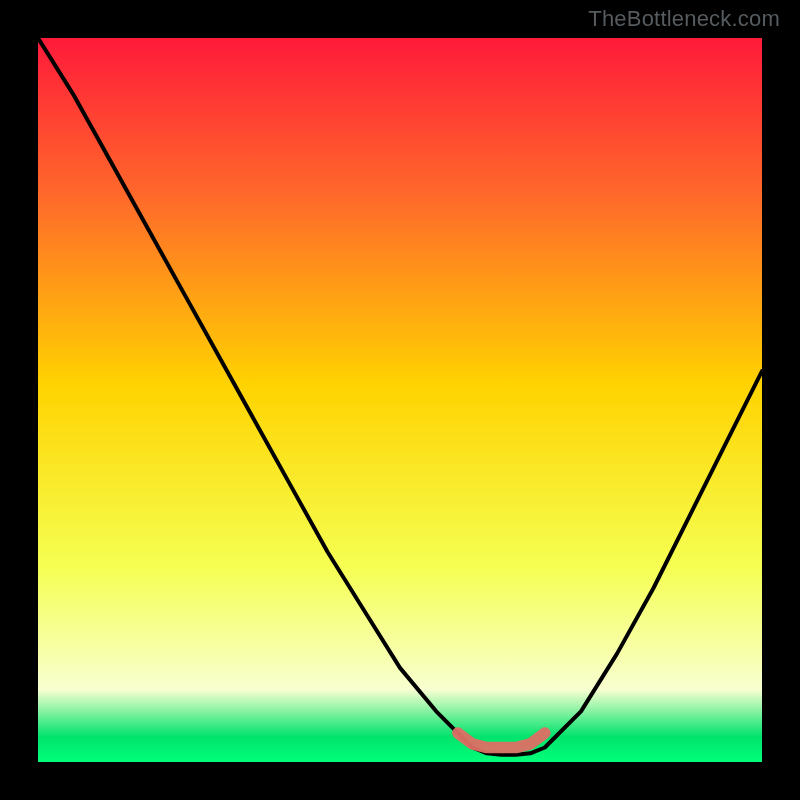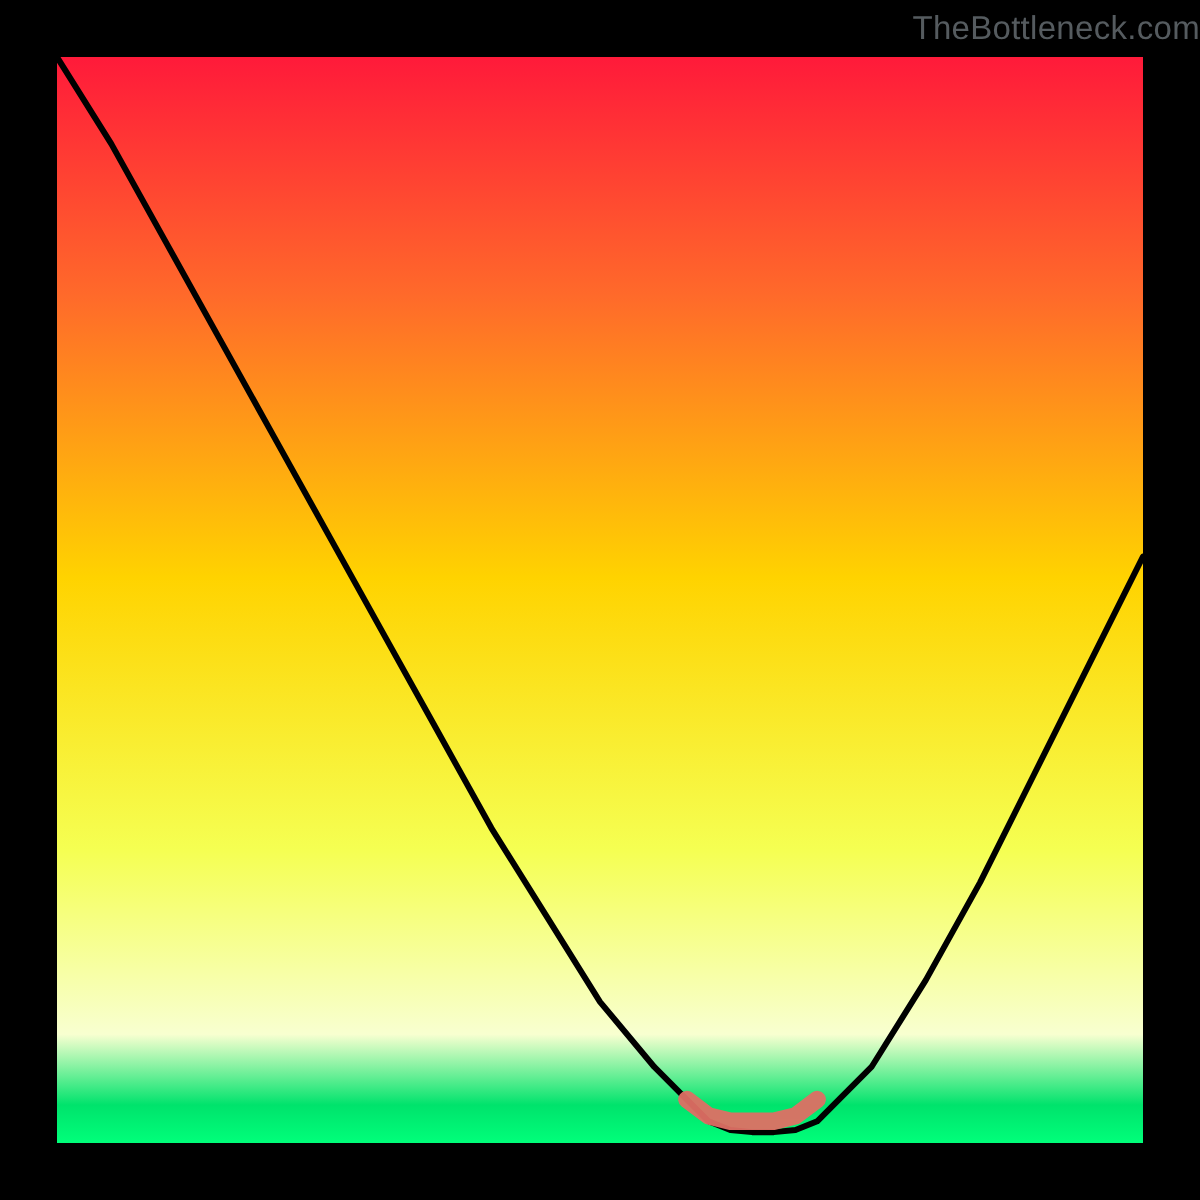--- a/index.html
+++ b/index.html
@@ -26,21 +26,21 @@
     overflow: hidden;
   }
   .plot svg {
     display: block;
     width: 100%;
     height: 100%;
   }
   .credit {
     position: absolute;
     top: 6px;
-    right: 0;
+    right: 20px;
     color: #555b5f;
     font-size: 22px;
     letter-spacing: 0.2px;
   }
 </style>
 </head>
 <body>
 
 <div class="frame">
 

